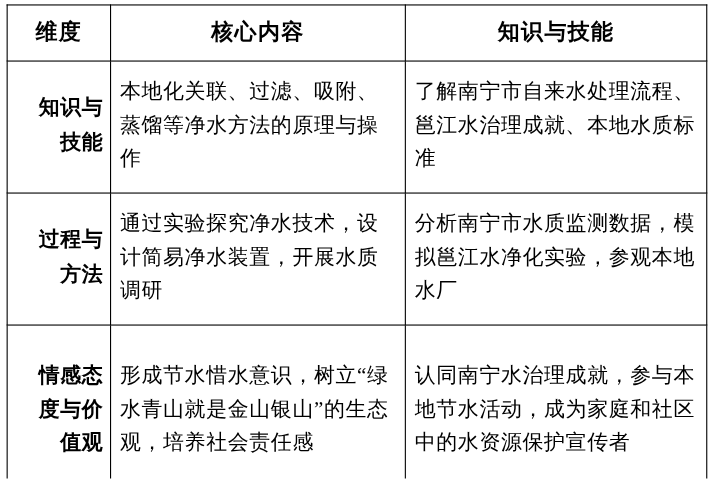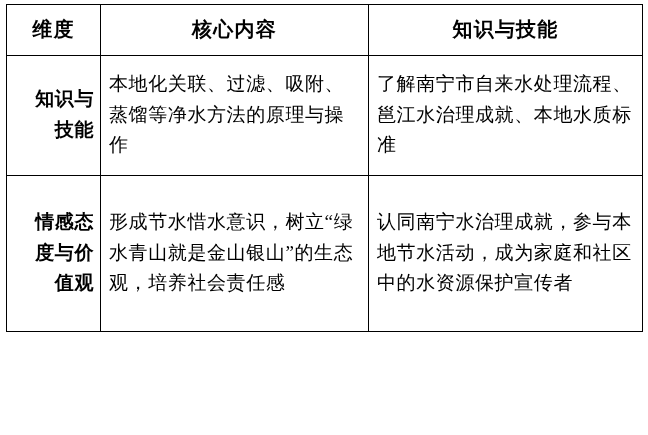--- a/index.html
+++ b/index.html
@@ -76,20 +76,25 @@
         <th>核心内容</th>
         <th>知识与技能</th>
       </tr>
     </thead>
     <tbody>
       <tr class="r1">
         <td class="dim">知识与技能</td>
         <td class="body">本地化关联、过滤、吸附、蒸馏等净水方法的原理与操作</td>
         <td class="body">了解南宁市自来水处理流程、邕江水治理成就、本地水质标准</td>
       </tr>
+      <tr class="r2">
+        <td class="dim">过程与方法</td>
+        <td class="body">通过实验探究净水技术，设计简易净水装置，开展水质调研</td>
+        <td class="body">分析南宁市水质监测数据，模拟邕江水净化实验，参观本地水厂</td>
+      </tr>
       <tr class="r3">
         <td class="dim">情感态度与价值观</td>
         <td class="body">形成节水惜水意识，树立“绿水青山就是金山银山”的生态观，培养社会责任感</td>
         <td class="body">认同南宁水治理成就，参与本地节水活动，成为家庭和社区中的水资源保护宣传者</td>
       </tr>
     </tbody>
   </table>
 </div>
 
 </body></html>

